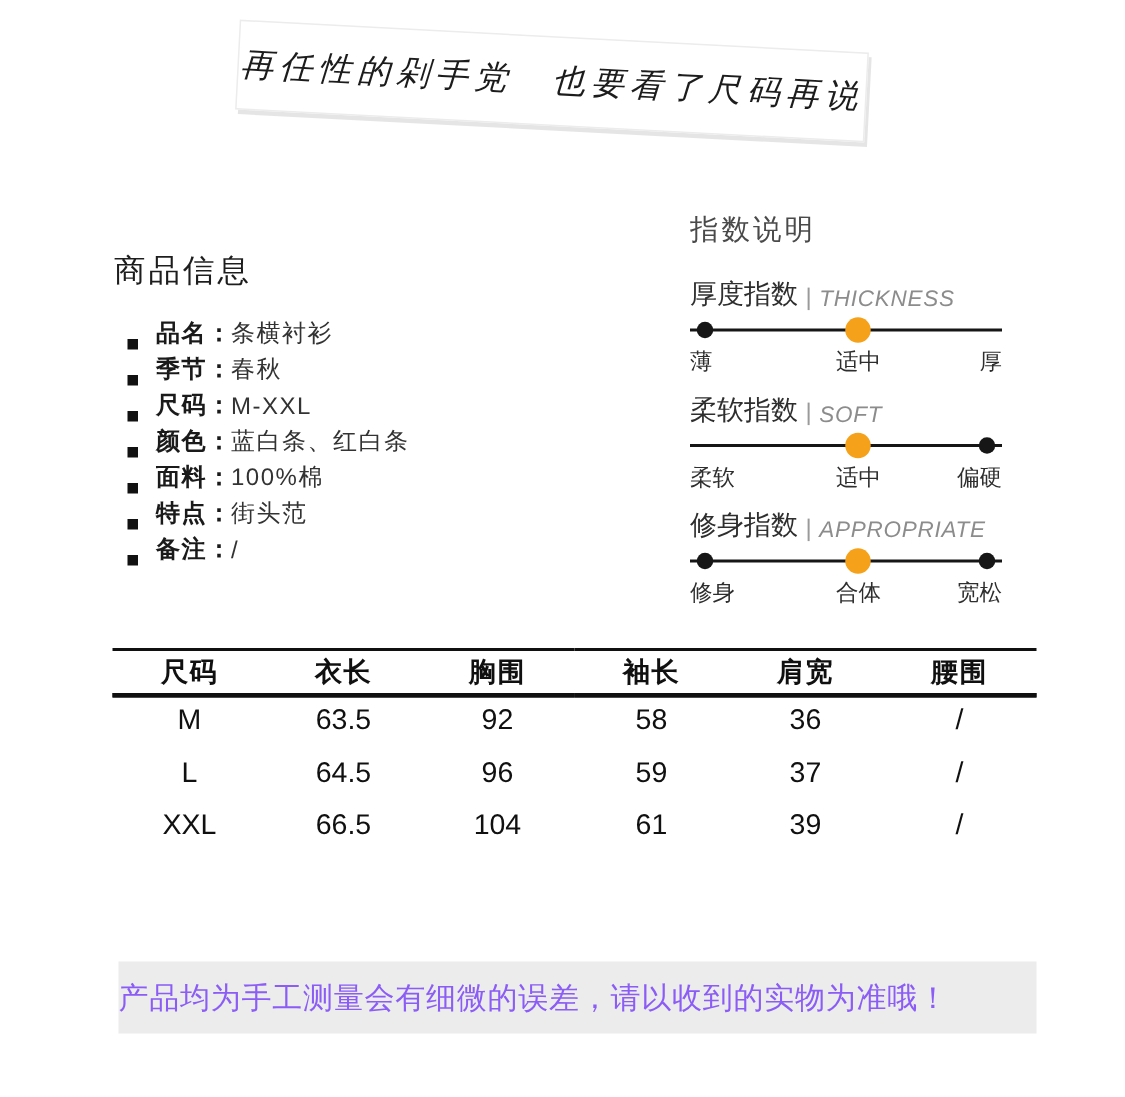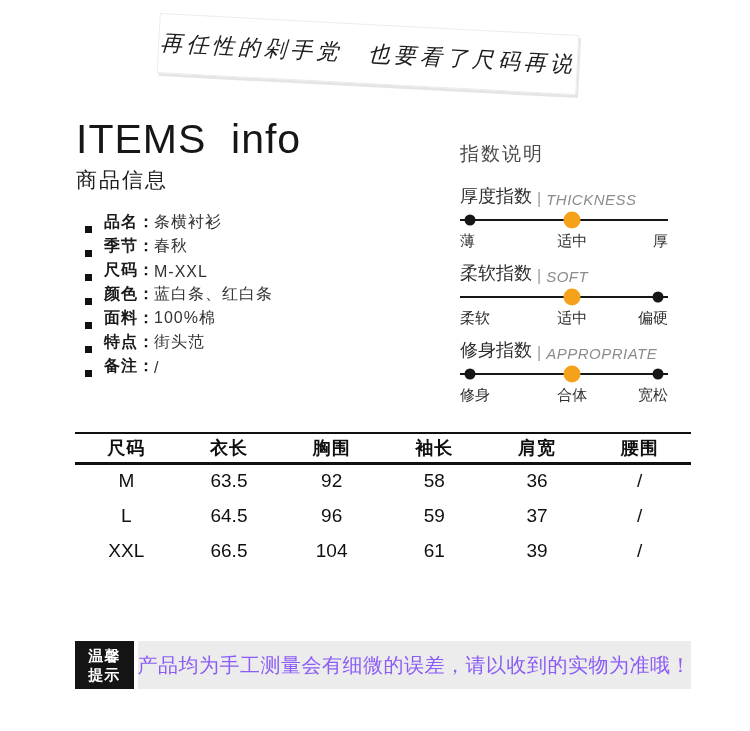--- a/index.html
+++ b/index.html
@@ -65,21 +65,20 @@
 </style>
 </head>
 <body>
 
 <div class="page">
 
   <div class="banner-card">
     <span class="banner-text">再任性的剁手党　也要看了尺码再说</span>
   </div>
 
-  <div class="title-en">ITEMS  info</div>
   <div class="title-cn">商品信息</div>
 
   <div class="info-list">
   <div class="info-item">
     <span class="bullet"></span>
     <span class="info-label">品名</span>
     <span class="info-colon">：</span>
     <span class="info-value">条横衬衫</span>
   </div>
 
@@ -221,22 +220,18 @@
           <td>66.5</td>
           <td>104</td>
           <td>61</td>
           <td>39</td>
           <td>/</td>
         </tr>
       </tbody>
   </table>
 
   <div class="notice">
-    <div class="notice-badge">
-      <span>温馨</span>
-      <span>提示</span>
-    </div>
     <div class="notice-bar">
       <span>产品均为手工测量会有细微的误差，请以收到的实物为准哦！</span>
     </div>
   </div>
 
 </div>
 
 </body></html>

